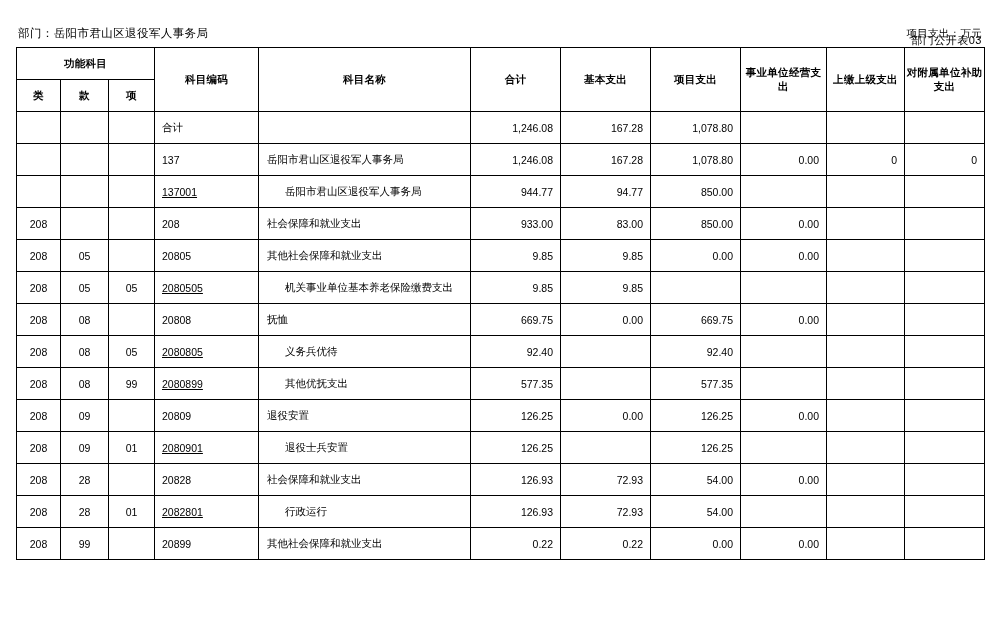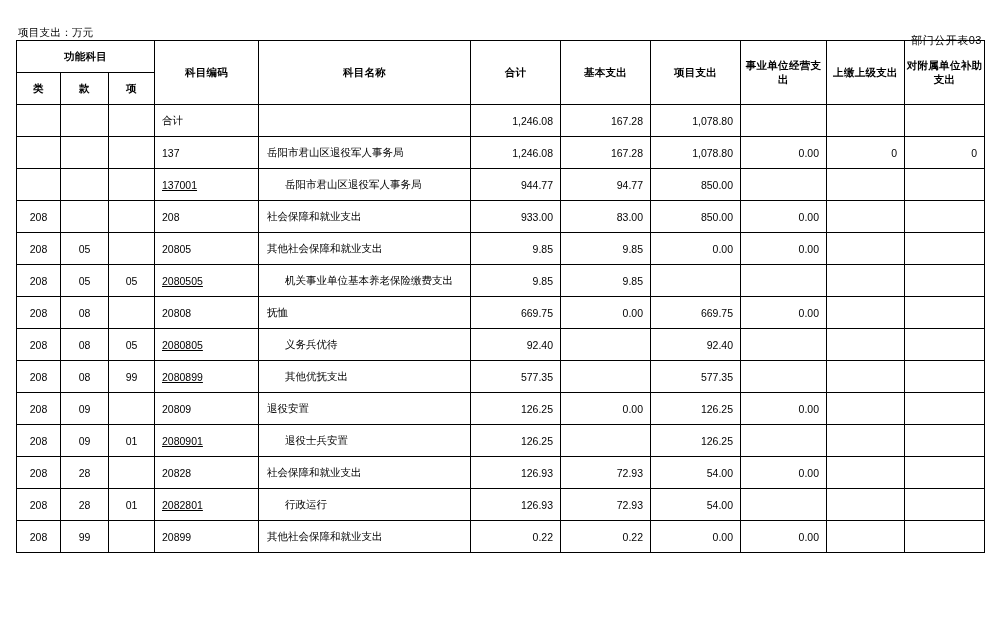--- a/index.html
+++ b/index.html
@@ -50,20 +50,21 @@
   .meta-left {
     letter-spacing: 0.4px;
   }
   .meta-right {
     font-size: 10.5px;
     letter-spacing: 0.3px;
   }
   table.budget {
     border-collapse: collapse;
     width: 968px;
+    margin-top: 6px;
     table-layout: fixed;
     font-size: 10.5px;
     font-family: "Liberation Sans", sans-serif;
   }
   table.budget th, table.budget td {
     border: 1px solid #000000;
     padding: 0;
     height: 31px;
     vertical-align: middle;
   }
@@ -109,20 +110,21 @@
 </style>
 </head>
 <body>
 
 <div class="page">
 
   <div class="form-code">部门公开表03</div>
 
 
   <div class="meta-row">
+    <div class="meta-left">部门：岳阳市君山区退役军人事务局</div>
     <div class="meta-right">项目支出：万元</div>
   </div>
 
   <table class="budget">
     <colgroup>
       <col style="width:44px">
       <col style="width:48px">
       <col style="width:46px">
       <col style="width:104px">
       <col style="width:212px">

